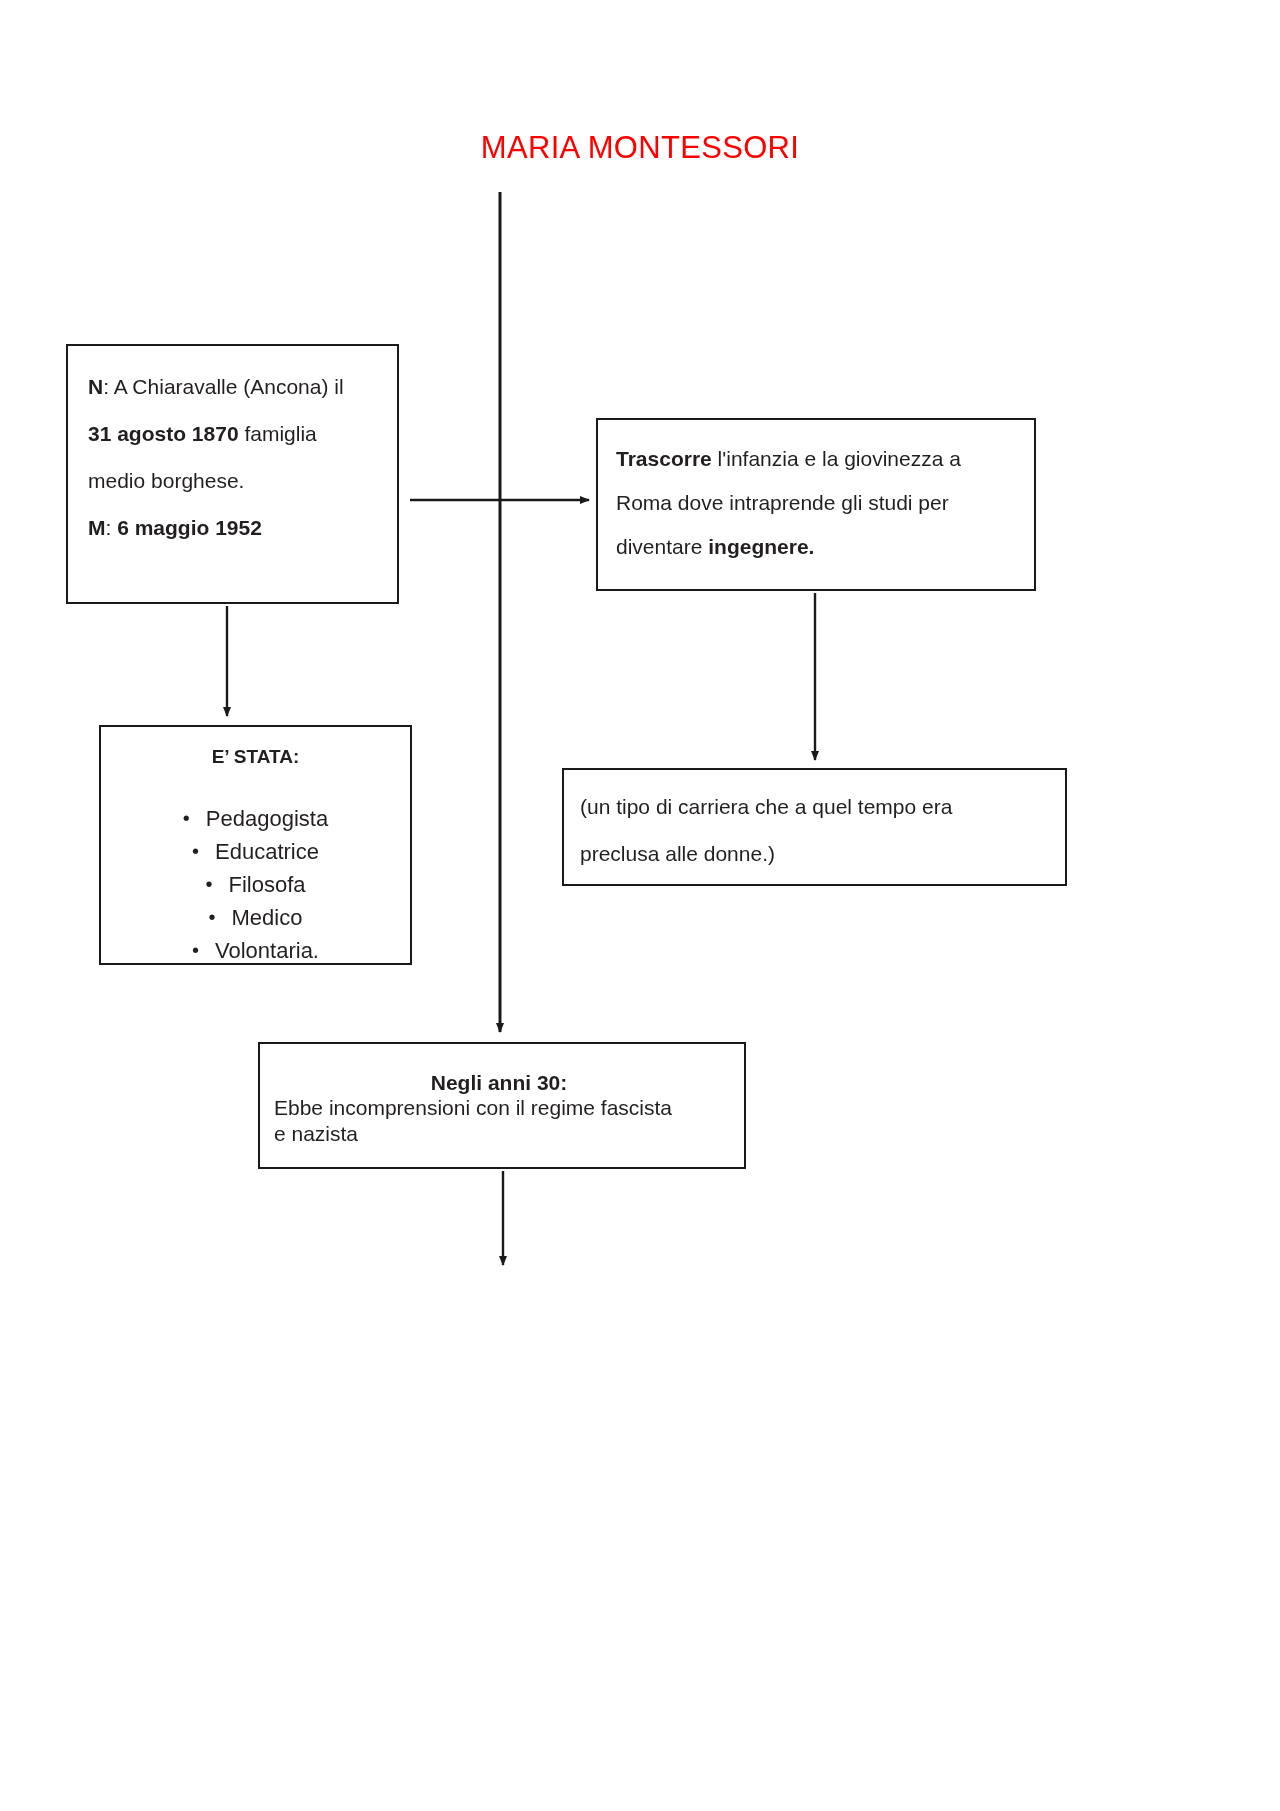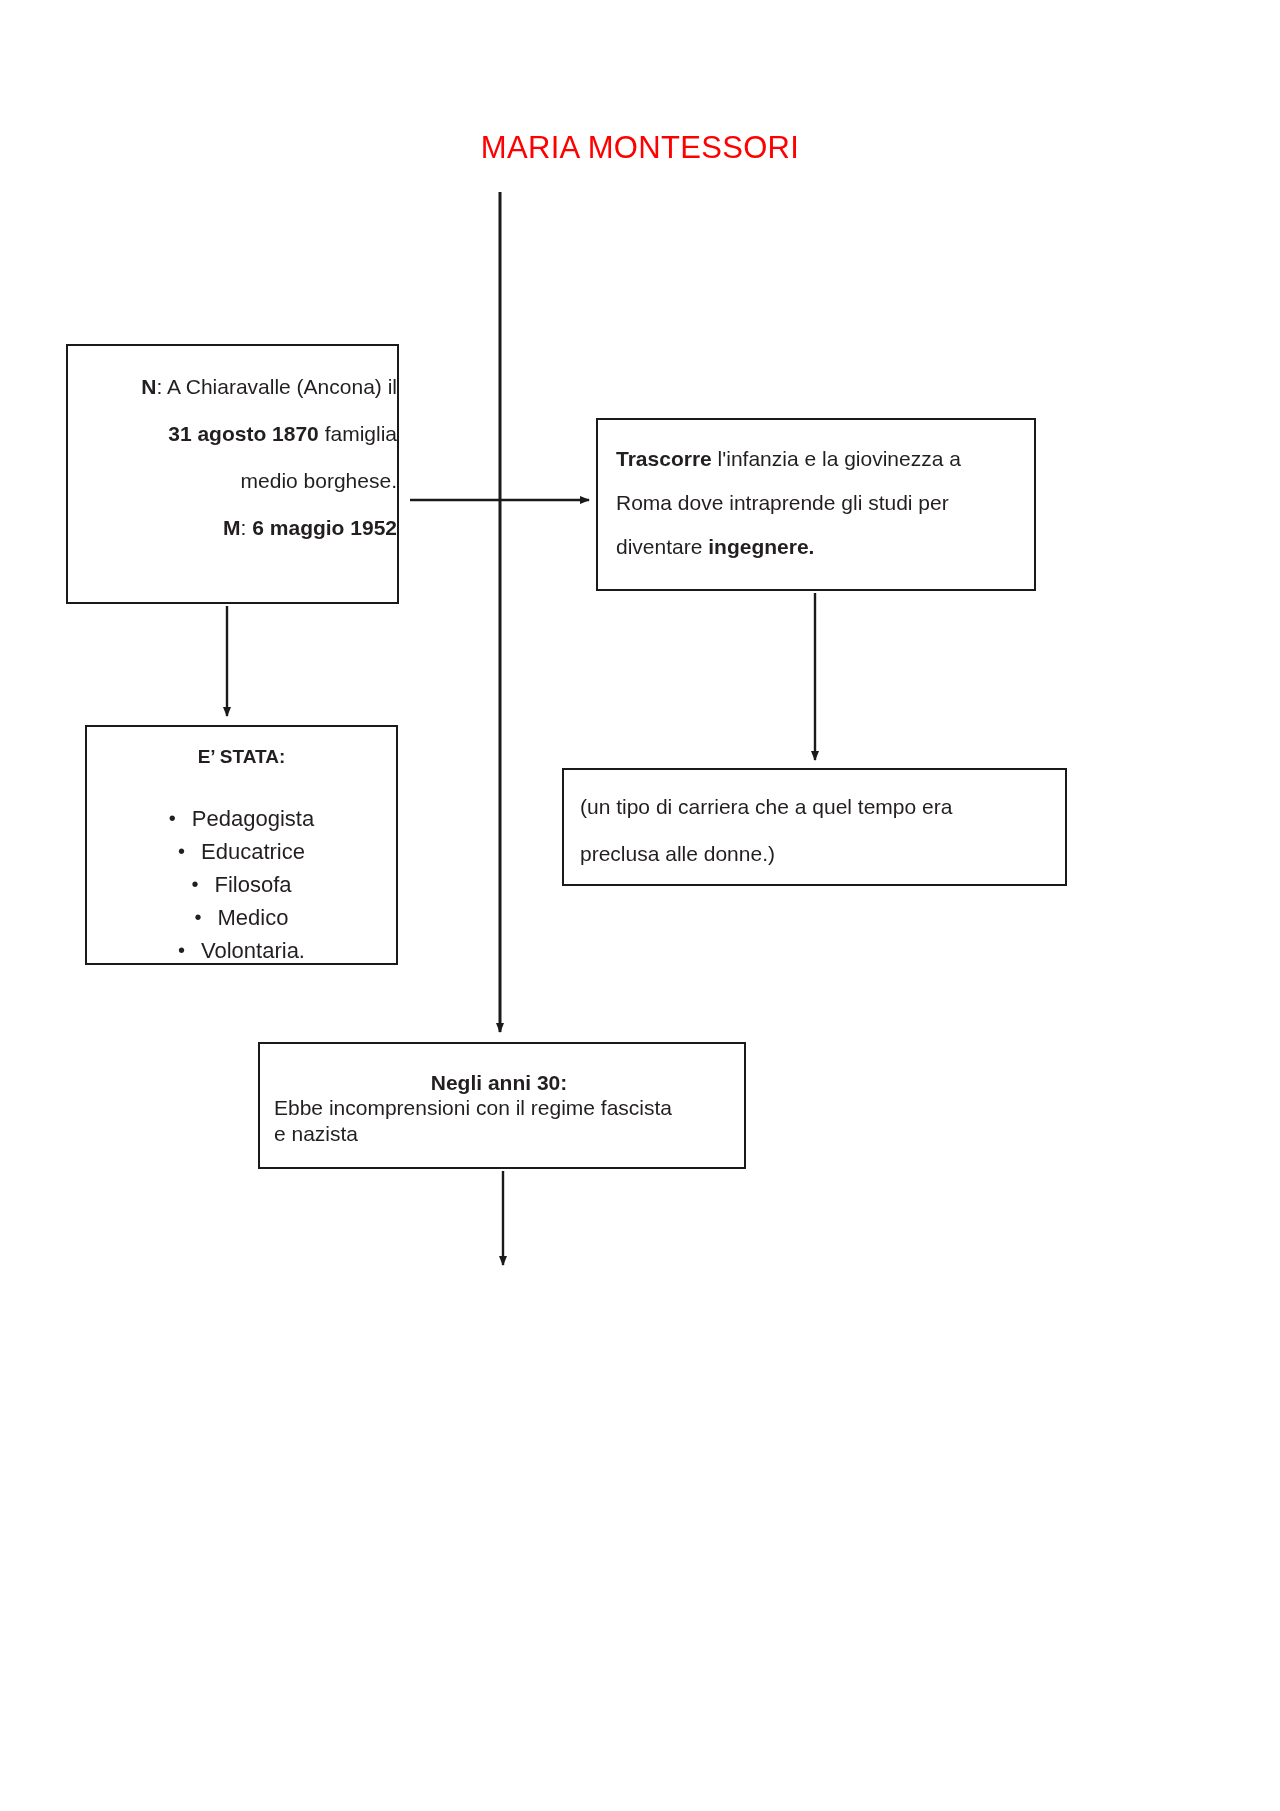--- a/index.html
+++ b/index.html
@@ -48,32 +48,32 @@
     box-sizing: border-box;
   }
   .ln { display: block; white-space: nowrap; }
   b, .b { font-weight: bold; }
 
   
   #box-nascita {
     left: 66px;  top: 344px;  width: 333px;  height: 260px;
     padding: 30px 0 0 20px;
   }
-  #box-nascita .ln { margin-bottom: 26px; text-align: right; }
+  #box-nascita .ln { margin-bottom: 26px; }
   #box-nascita .ln:last-child { margin-bottom: 17px; }
 
   #box-trascorre {
     left: 596px; top: 418px; width: 440px; height: 173px;
     padding: 28px 0 8px 18px;
   }
   #box-trascorre .ln { margin-bottom: 23px; }
   #box-trascorre .ln:last-child { margin-bottom: 0; }
 
   #box-estata {
-    left: 85px;  top: 725px;  width: 313px; height: 240px;
+    left: 99px;  top: 725px;  width: 313px; height: 240px;
     padding: 20px 0 0 0;
     text-align: center;
   }
   #box-estata .heading {
     display: block;
     font-weight: bold;
     font-size: 19px;
     margin-bottom: 36px;
   }
   #box-estata ul {

